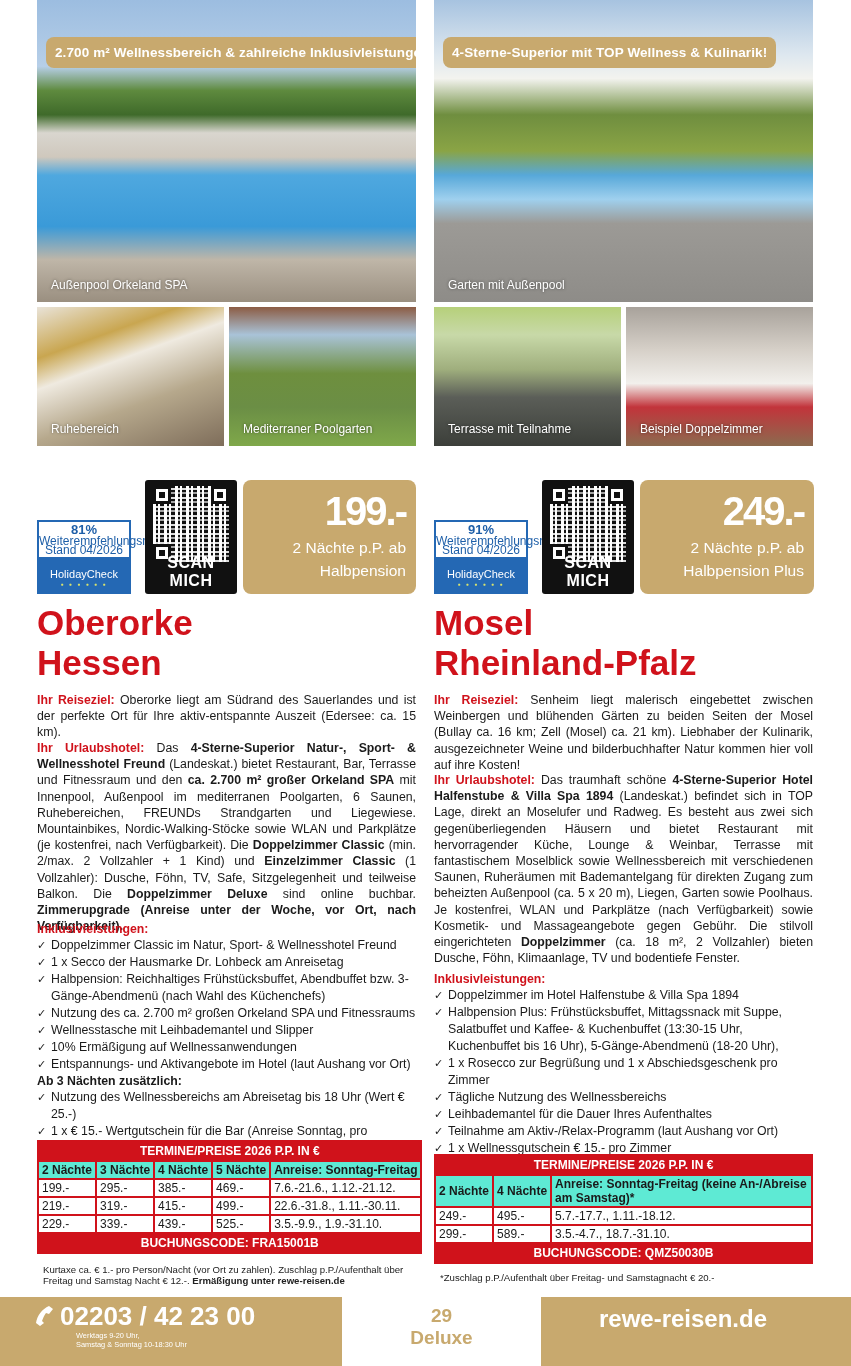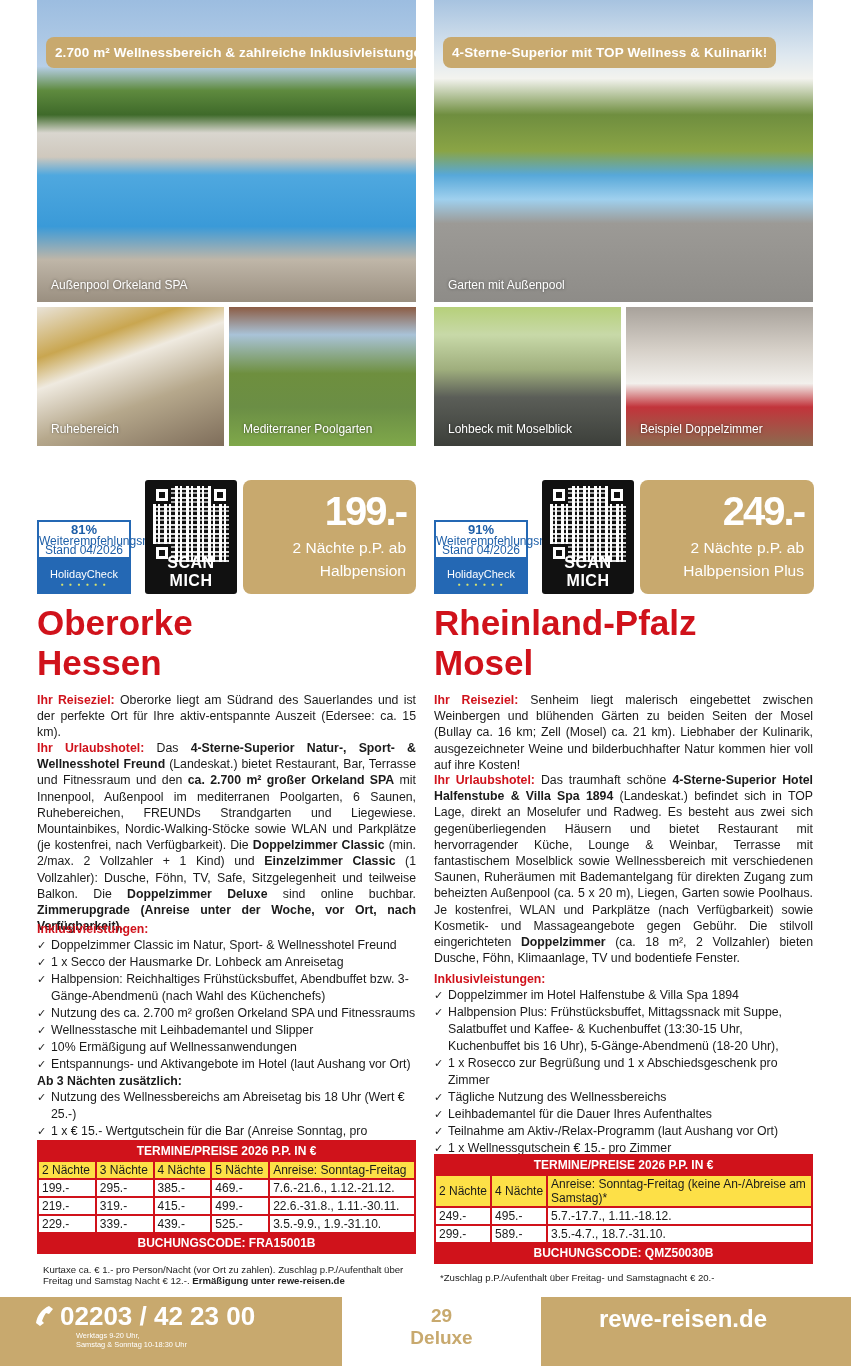--- a/index.html
+++ b/index.html
@@ -55,21 +55,21 @@
   .lbl { color: #d0121b; font-weight: bold; }
   .section-head { color: #d0121b; font-weight: bold; font-size: 12.3px; }
   .sub-head { font-weight: bold; font-size: 12.3px; }
   .checklist { list-style: none; }
   .checklist li { position: relative; padding-left: 14px; font-size: 12.3px; line-height: 17px; }
   .checklist li::before { content: "\2713"; position: absolute; left: 0; top: 0; font-size: 11px; }
 
   table.prices { position: absolute; left: 0; border-collapse: collapse; width: 379px; font-size: 12px; }
   table.prices td, table.prices th { border: 2px solid #d0121b; padding: 1px 3px; text-align: left; white-space: nowrap; }
   table.prices .cap { background: #d0121b; color: #fff; font-weight: bold; text-align: center; font-size: 12px; padding: 2px 0; }
-  table.prices th { font-weight: normal; background: #fde047; }
+  table.prices th { font-weight: bold; background: #5eead4; }
   .footnote { position: absolute; left: 6px; font-size: 9.6px; line-height: 11px; color: #222; }
 
   .footer { position: absolute; top: 1297px; left: 0; width: 851px; height: 69px; }
   .footer-left-wide { position: absolute; left: 0; top: 0; width: 342px; height: 69px; background: #c8a96e; }
   .footer-right { position: absolute; left: 541px; top: 0; width: 310px; height: 69px; background: #c8a96e; }
   .phone-icon { position: absolute; left: 34px; top: 8px; width: 20px; height: 22px; color: #fff; font-size: 20px; line-height: 22px; }
   .phone { position: absolute; left: 60px; top: 3px; color: #fff; font-weight: bold; font-size: 26px; line-height: 32px; white-space: nowrap; }
   .hours { position: absolute; left: 76px; top: 35px; color: #fff; font-size: 7.4px; line-height: 8.5px; }
   .page-no { position: absolute; left: 342px; width: 199px; top: 8px; text-align: center; color: #c8a96e; font-weight: bold; font-size: 19px; line-height: 22px; }
   .site { position: absolute; left: 541px; width: 284px; top: 7px; text-align: center; color: #fff; font-weight: bold; font-size: 24px; line-height: 30px; }
@@ -189,21 +189,21 @@
     <span>Kurtaxe ca. € 1.- pro Person/Nacht (vor Ort zu zahlen). Zuschlag p.P./Aufenthalt über Freitag und Samstag Nacht € 12.-. </span><b>Ermäßigung unter rewe-reisen.de</b>
   </div>
 </div>
 
 <div class="col right">
   <div class="hero hero-right">
     <div class="hero-banner">4-Sterne-Superior mit TOP Wellness &amp; Kulinarik!</div>
     <div class="photo-caption">Garten mit Außenpool</div>
   </div>
   <div class="thumb a thumb-terrace">
-    <div class="photo-caption">Lohbeck mit Moselblick</div>
+    <div class="photo-caption">Terrasse mit Teilnahme</div>
   </div>
   <div class="thumb b thumb-room">
     <div class="photo-caption">Beispiel Doppelzimmer</div>
   </div>
 
   <div class="badge-row">
     <div class="hc-badge">
       <div class="hc-top">
         <div class="hc-pct">91%</div>
         <div class="hc-sub">Weiterempfehlungsrate</div>
@@ -223,22 +223,22 @@
       <div class="qr-label">SCAN MICH</div>
     </div>
     <div class="price-box">
       <div class="price">249.-</div>
       <div class="price-desc">2 Nächte p.P. ab</div>
       <div class="price-desc" style="margin-top:0">Halbpension Plus</div>
     </div>
   </div>
 
   <div class="title">
+    <div>Mosel</div>
     <div>Rheinland-Pfalz</div>
-    <div>Mosel</div>
   </div>
 
   <div class="text-block" style="top:692px">
     <span class="lbl">Ihr Reiseziel:</span><span> Senheim liegt malerisch eingebettet zwischen Weinbergen und blühenden Gärten zu beiden Seiten der Mosel (Bullay ca. 16 km; Zell (Mosel) ca. 21 km). Liebhaber der Kulinarik, ausgezeichneter Weine und bilderbuchhafter Natur kommen hier voll auf ihre Kosten!</span>
   </div>
 
   <div class="text-block" style="top:772px">
     <span class="lbl">Ihr Urlaubshotel:</span><span> Das traumhaft schöne </span><b>4-Sterne-Superior Hotel Halfenstube &amp; Villa Spa 1894</b><span> (Landeskat.) befindet sich in TOP Lage, direkt an Moselufer und Radweg. Es besteht aus zwei sich gegenüberliegenden Häusern und bietet Restaurant mit hervorragender Küche, Lounge &amp; Weinbar, Terrasse mit fantastischem Moselblick sowie Wellnessbereich mit verschiedenen Saunen, Ruheräumen mit Bademantelgang für direkten Zugang zum beheizten Außenpool (ca. 5 x 20 m), Liegen, Garten sowie Poolhaus. Je kostenfrei, WLAN und Parkplätze (nach Verfügbarkeit) sowie Kosmetik- und Massageangebote gegen Gebühr. Die stilvoll eingerichteten </span><b>Doppelzimmer</b><span> (ca. 18 m², 2 Vollzahler) bieten Dusche, Föhn, Klimaanlage, TV und bodentiefe Fenster.</span>
   </div>
 

